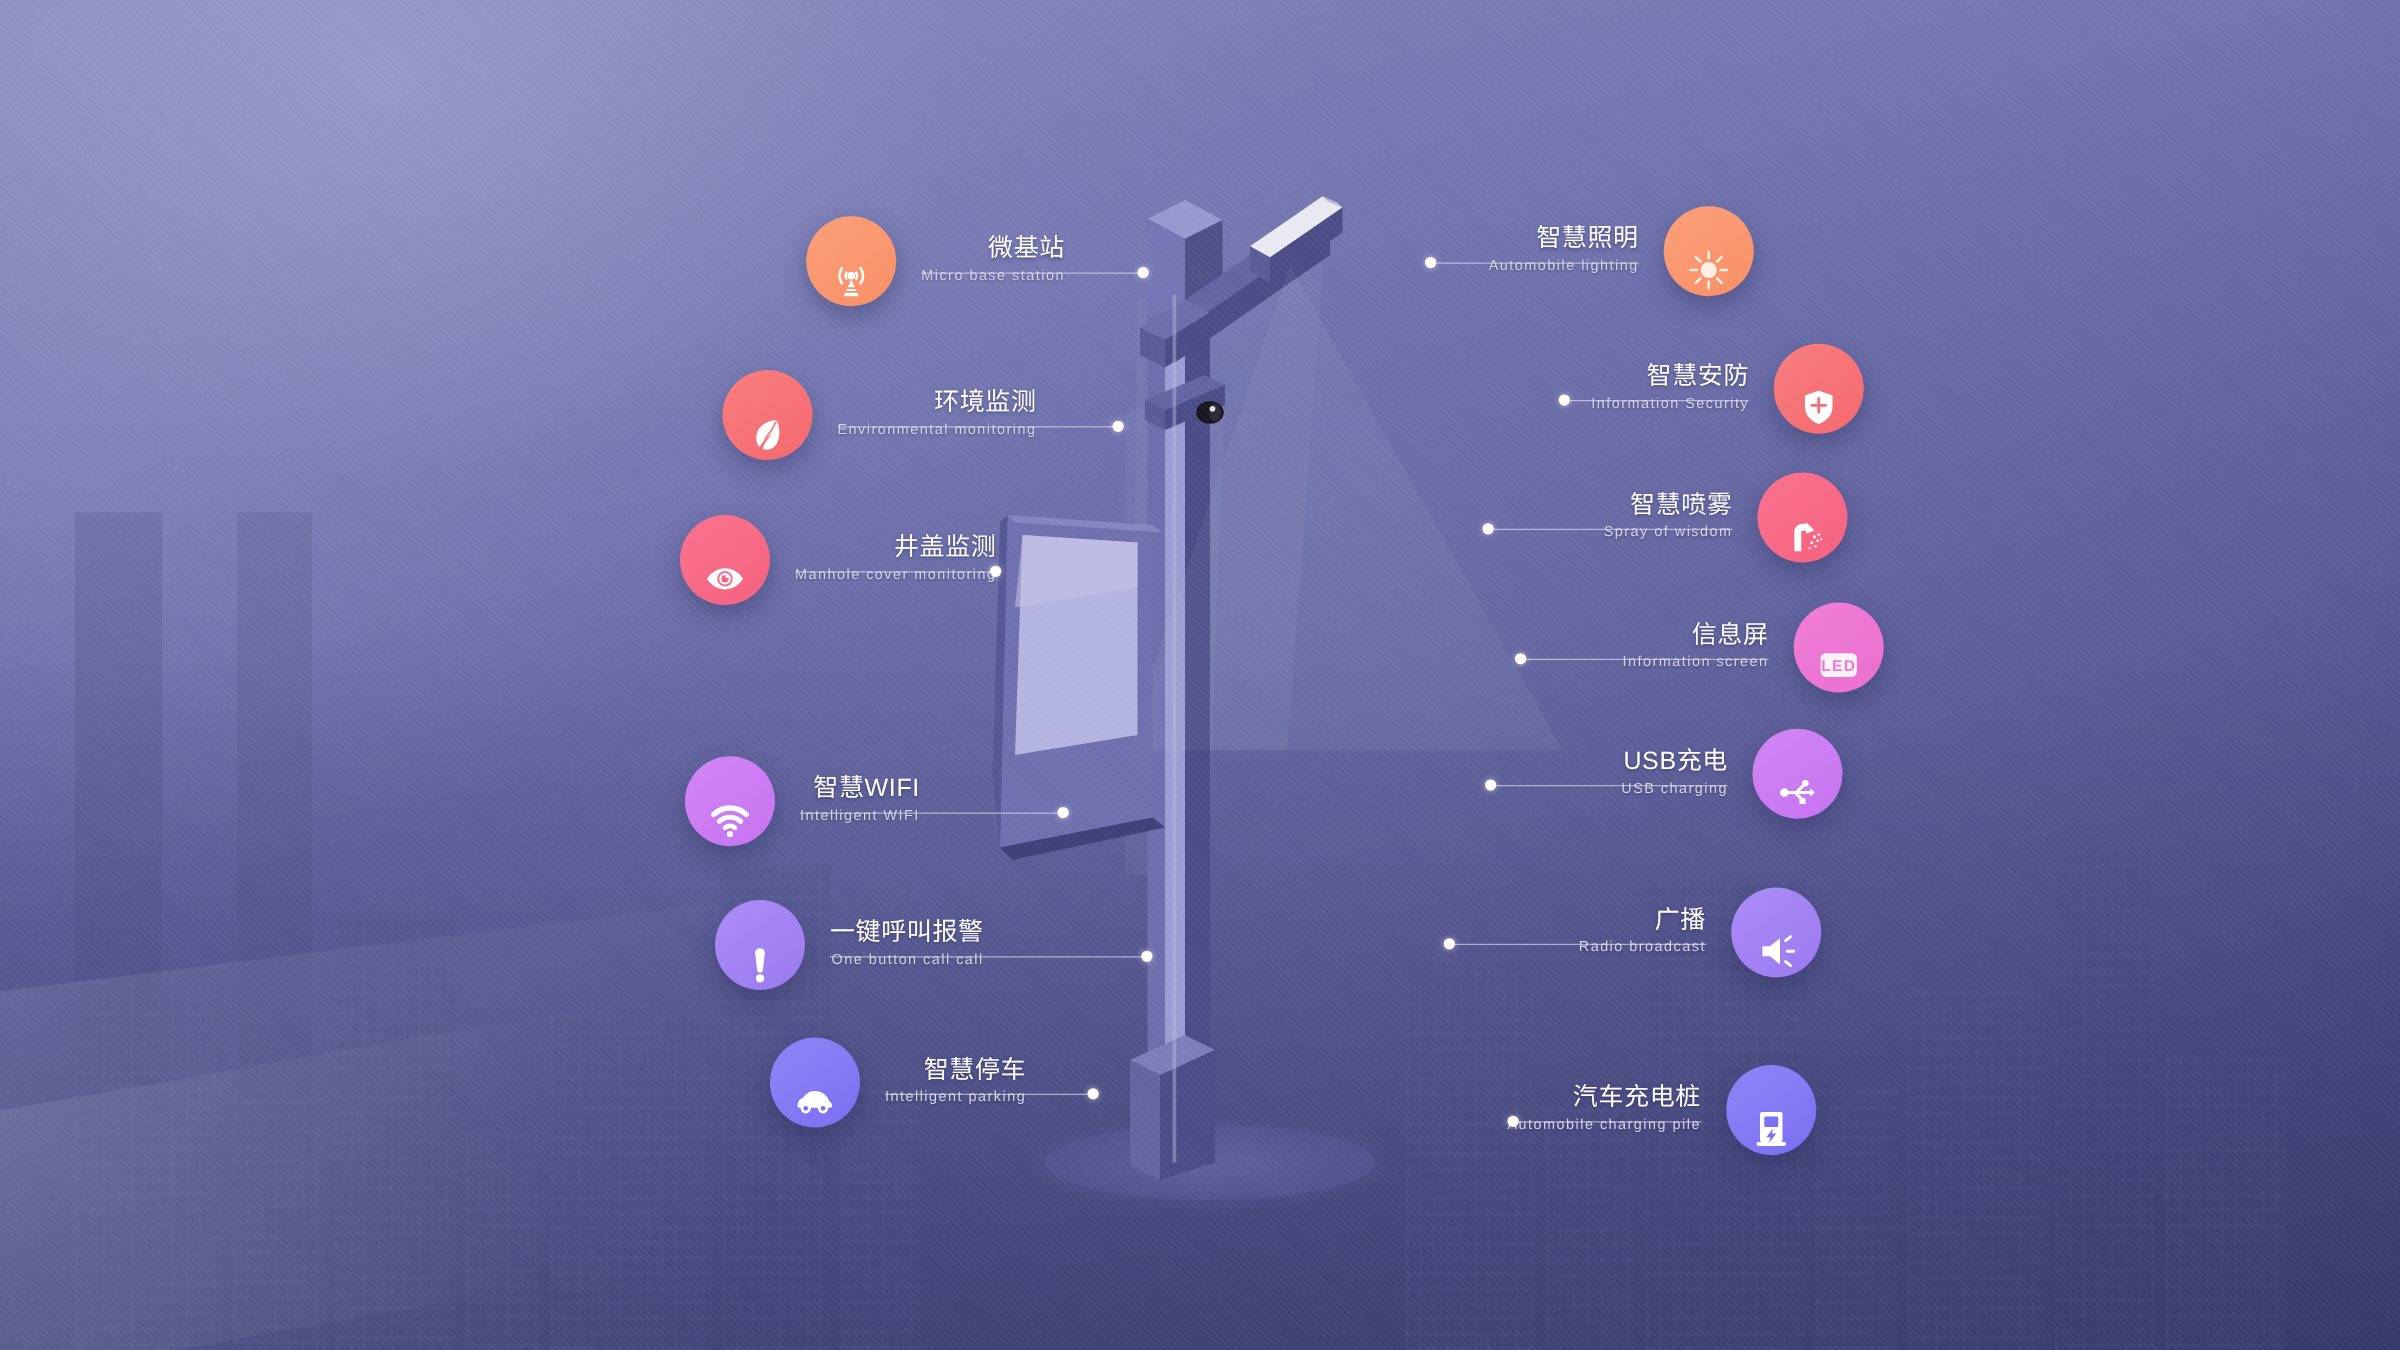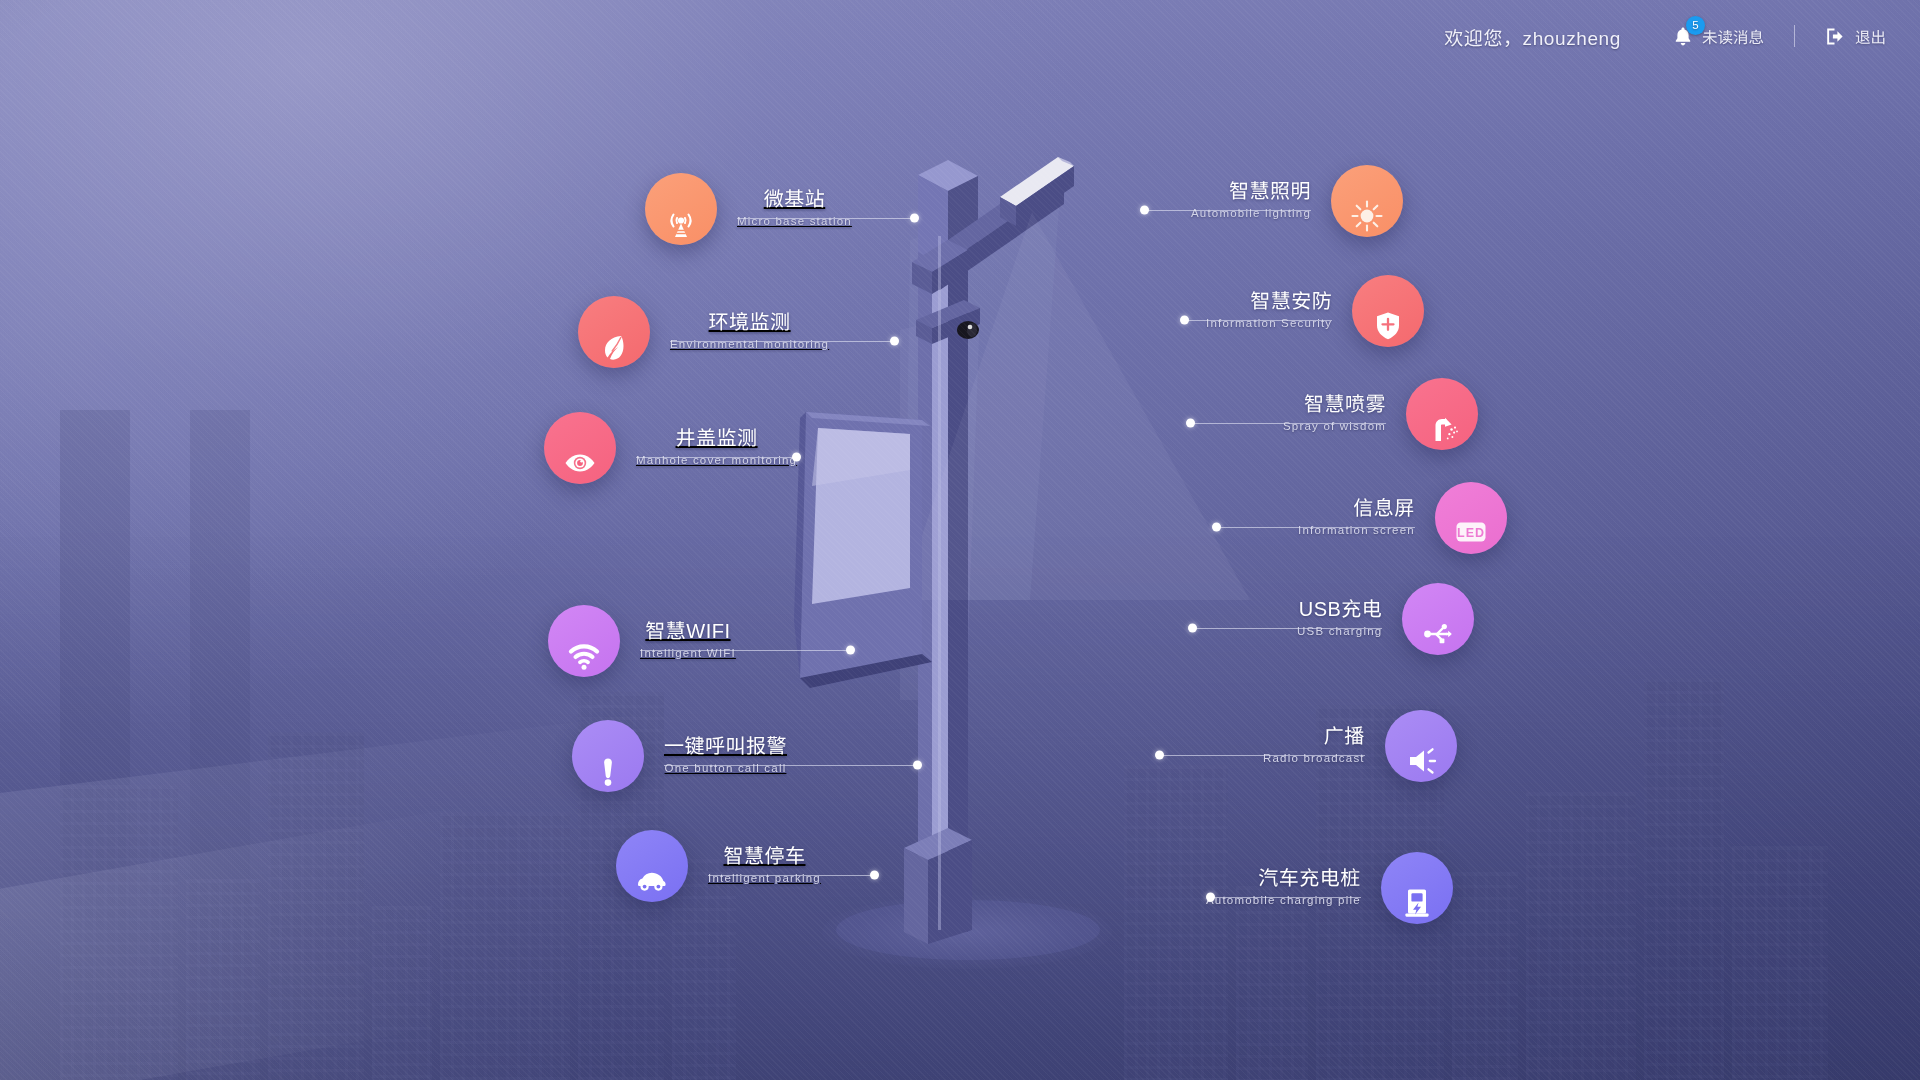--- a/index.html
+++ b/index.html
@@ -111,21 +111,21 @@
 
   .bubble{
     width:72px; height:72px; border-radius:50%;
     display:flex; align-items:flex-end; justify-content:center;
     flex:0 0 auto; position:relative;
     box-shadow:0 8px 20px rgba(38,40,86,.38);
   }
   .bubble svg{ display:block; }
 
   .txtblock{ position:relative; }
-  .node.left .txtblock{ margin-left:20px; text-align:center;text-decoration:underline; }
+  .node.left .txtblock{ margin-left:20px; text-align:right; }
   .node.right .txtblock{ margin-right:20px; text-align:right; }
 
   .t-cn{
     color:#ffffff; font-size:20px; line-height:1.18; letter-spacing:.5px;
     white-space:nowrap; text-shadow:0 1px 3px rgba(35,37,80,.55);
   }
   .t-en{
     color:#d3d4e8; font-size:11.5px; letter-spacing:1.2px;
     line-height:1.5; white-space:nowrap; margin-top:2px;
     text-shadow:0 1px 2px rgba(35,37,80,.5);
@@ -162,47 +162,20 @@
     <div class="bld" style="left:1452px;width:66px;  height:31%;"></div>
     <div class="bld" style="left:1526px;width:110px; height:43%;"></div>
     <div class="bld" style="left:1644px;width:80px;  height:60%; background:rgba(56,58,104,.38);"></div>
     <div class="bld" style="left:1732px;width:96px;  height:35%;"></div>
   </div>
 
   <div class="glow-road"></div>
   <div class="glow-road2"></div>
   <div class="ground-ellipse"></div>
 
-  <div class="header">
-
-    <div class="welcome">欢迎您，zhouzheng</div>
-
-    <div class="hdr-item">
-      <span class="ic">
-        <svg width="20" height="21" viewBox="0 0 20 21">
-          <path d="M10 1.4c-.85 0-1.5.65-1.5 1.45v.55C5.9 4.05 4.4 6.2 4.4 8.9v3.3l-1.6 2.5c-.3.48.04 1.1.62 1.1h13.16c.58 0 .92-.62.62-1.1l-1.6-2.5V8.9c0-2.7-1.5-4.85-4.1-5.5V2.85c0-.8-.65-1.45-1.5-1.45z" fill="#ffffff"></path>
-          <path d="M7.7 17.1c.22 1.42 1.38 2.4 2.3 2.4s2.08-.98 2.3-2.4H7.7z" fill="#ffffff"></path>
-        </svg>
-      </span>
-      <span class="badge">5</span>
-      <span>未读消息</span>
-    </div>
-
-    <div class="hdr-sep"></div>
-
-    <div class="hdr-item">
-      <span class="ic">
-        <svg width="21" height="19" viewBox="0 0 21 19">
-          <path d="M2.2 1.6h7.3v1.9H4.1v12h5.4v1.9H2.2z" fill="#ffffff"></path>
-          <path d="M12.4 4.3l5.2 5.2-5.2 5.2v-3.3H7.9V7.6h4.5z" fill="#ffffff"></path>
-        </svg>
-      </span>
-      <span>退出</span>
-    </div>
-  </div>
 
   <div class="pole-wrap">
     <svg width="1920" height="1080" viewBox="0 0 1920 1080" style="position:absolute;left:0;top:0;">
 
       <ellipse cx="968" cy="930" rx="132" ry="30" fill="#5f62a0" opacity=".35"></ellipse>
 
       <polygon points="910,240 1060,196 1030,600 905,600" fill="#9597ca" opacity=".13"></polygon>
       <polygon points="900,330 980,310 966,700 900,700" fill="#a3a5d4" opacity=".10"></polygon>
 
       <polygon points="948,228 968,238 968,932 948,930" fill="#4b4d86"></polygon>
@@ -389,21 +362,21 @@
       </div>
       <div class="txtblock">
         <div class="t-cn">智慧照明</div>
         <div class="t-en">Automobile lighting</div>
         <div class="conn to-left" style="right:0; width:166px; top:30px;">
             <span class="dot"></span>
           </div>
       </div>
     </div>
 
-    <div class="node right" style="left:1206px; top:275px;">
+    <div class="node right" style="left:1273px; top:275px;">
       <div class="bubble" style="background:linear-gradient(145deg,#f87e80,#f4696e);">
         <svg width="42" height="42" viewBox="0 0 42 42">
           <path d="M21 7.5l11 3.8v9.2c0 6.2-4.5 11-11 13.8-6.5-2.8-11-7.6-11-13.8V11.3z" fill="#fff"></path>
           <path d="M21 13.8v11M15.5 19.3h11" stroke="#f5707c" stroke-width="2.3" stroke-linecap="round"></path>
         </svg>
       </div>
       <div class="txtblock">
         <div class="t-cn">智慧安防</div>
         <div class="t-en">Information Security</div>
         <div class="conn to-left" style="right:0; width:148px; top:30px;">

